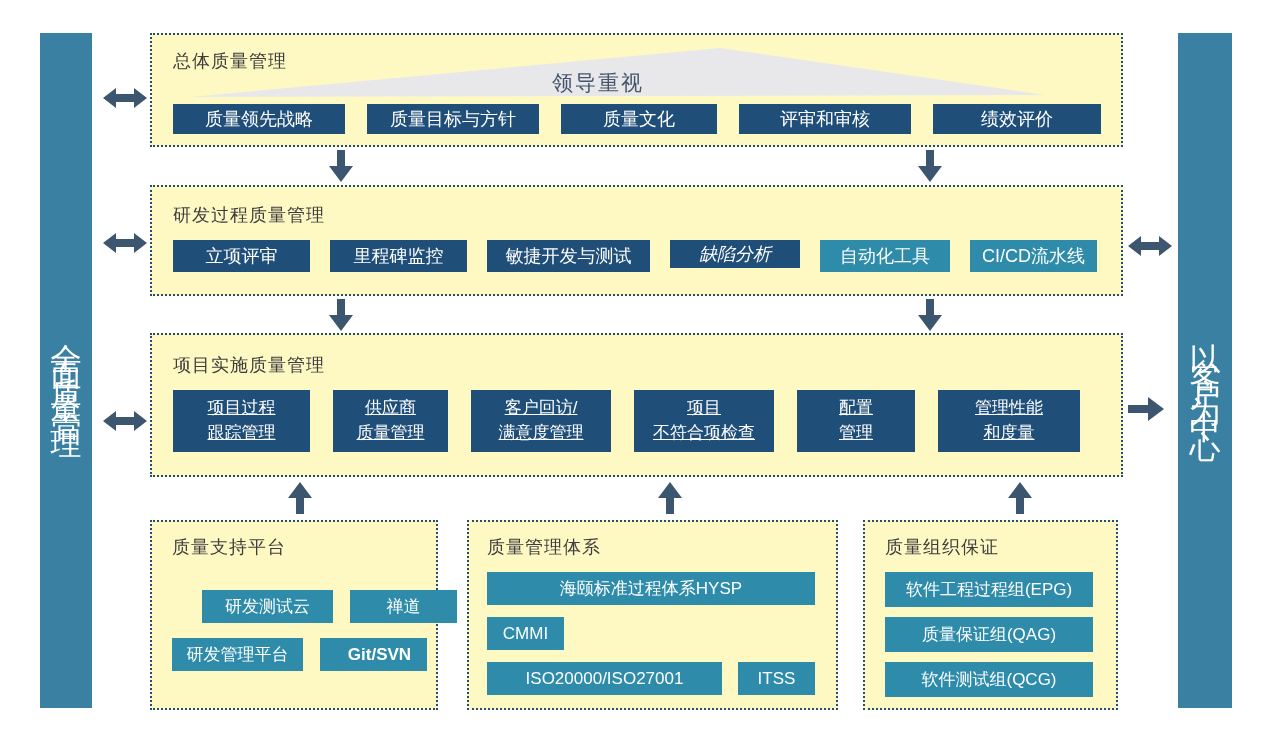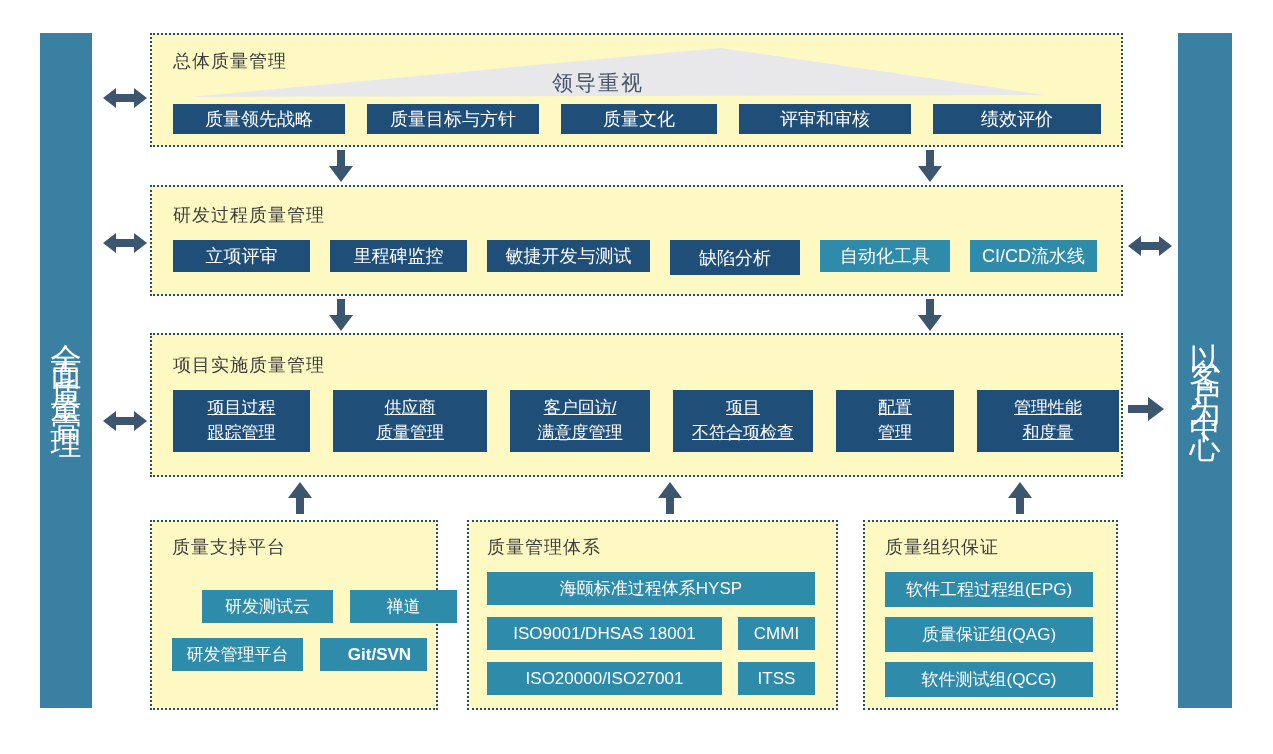--- a/index.html
+++ b/index.html
@@ -76,21 +76,21 @@
         <polygon points="8,0 16,0 16,16 24,16 12,32 0,16 8,16" fill="#3d566f"></polygon>
       </svg>
   </div>
 
   <div class="panel" style="left:150px;top:185px;width:973px;height:111px;">
     <div class="panel-title" style="left:21px;top:16px;">研发过程质量管理</div>
     <div class="row" style="left:21px;top:53px;gap:20px;">
       <div class="btn dark" style="width:137px;height:32px;">立项评审</div>
       <div class="btn dark" style="width:137px;height:32px;">里程碑监控</div>
       <div class="btn dark" style="width:163px;height:32px;">敏捷开发与测试</div>
-      <div class="btn dark" style="width:130px;height:35px;">缺陷分析</div>
+      <div class="btn dark" style="width:130px;height:28px;font-style:italic;">缺陷分析</div>
       <div class="btn teal" style="width:130px;height:32px;">自动化工具</div>
       <div class="btn teal" style="width:127px;height:32px;">CI/CD流水线</div>
     </div>
   </div>
 
   <div class="arrow" style="left:329px;top:299px;">
     <svg width="24" height="32" viewBox="0 0 24 32">
         <polygon points="8,0 16,0 16,16 24,16 12,32 0,16 8,16" fill="#3d566f"></polygon>
       </svg>
   </div>
@@ -100,21 +100,21 @@
       </svg>
   </div>
 
   <div class="panel" style="left:150px;top:333px;width:973px;height:144px;">
     <div class="panel-title" style="left:21px;top:18px;">项目实施质量管理</div>
     <div class="row" style="left:21px;top:55px;gap:23px;">
       <div class="btn dark two-line" style="width:137px;height:62px;">
         <span>项目过程</span>
         <span>跟踪管理</span>
       </div>
-      <div class="btn dark two-line" style="width:154px;height:62px;">
+      <div class="btn dark two-line" style="width:115px;height:62px;">
         <span>供应商</span>
         <span>质量管理</span>
       </div>
       <div class="btn dark two-line" style="width:140px;height:62px;">
         <span>客户回访/</span>
         <span>满意度管理</span>
       </div>
       <div class="btn dark two-line" style="width:140px;height:62px;">
         <span>项目</span>
         <span>不符合项检查</span>
@@ -184,21 +184,20 @@
       <div class="btn teal small bold" style="width:107px;height:33px;padding-left:12px;">Git/SVN</div>
     </div>
   </div>
 
   <div class="panel" style="left:467px;top:520px;width:371px;height:190px;">
     <div class="panel-title" style="left:18px;top:13px;">质量管理体系</div>
     <div class="row" style="left:18px;top:50px;">
       <div class="btn teal small" style="width:328px;height:33px;">海颐标准过程体系HYSP</div>
     </div>
     <div class="row" style="left:18px;top:95px;gap:16px;">
-      <div class="btn teal small" style="width:235px;height:33px;">ISO9001/DHSAS 18001</div>
       <div class="btn teal small" style="width:77px;height:33px;">CMMI</div>
     </div>
     <div class="row" style="left:18px;top:140px;gap:16px;">
       <div class="btn teal small" style="width:235px;height:33px;text-align:right;">ISO20000/ISO27001</div>
       <div class="btn teal small" style="width:77px;height:33px;">ITSS</div>
     </div>
   </div>
 
   <div class="panel" style="left:863px;top:520px;width:255px;height:190px;">
     <div class="panel-title" style="left:20px;top:13px;">质量组织保证</div>

